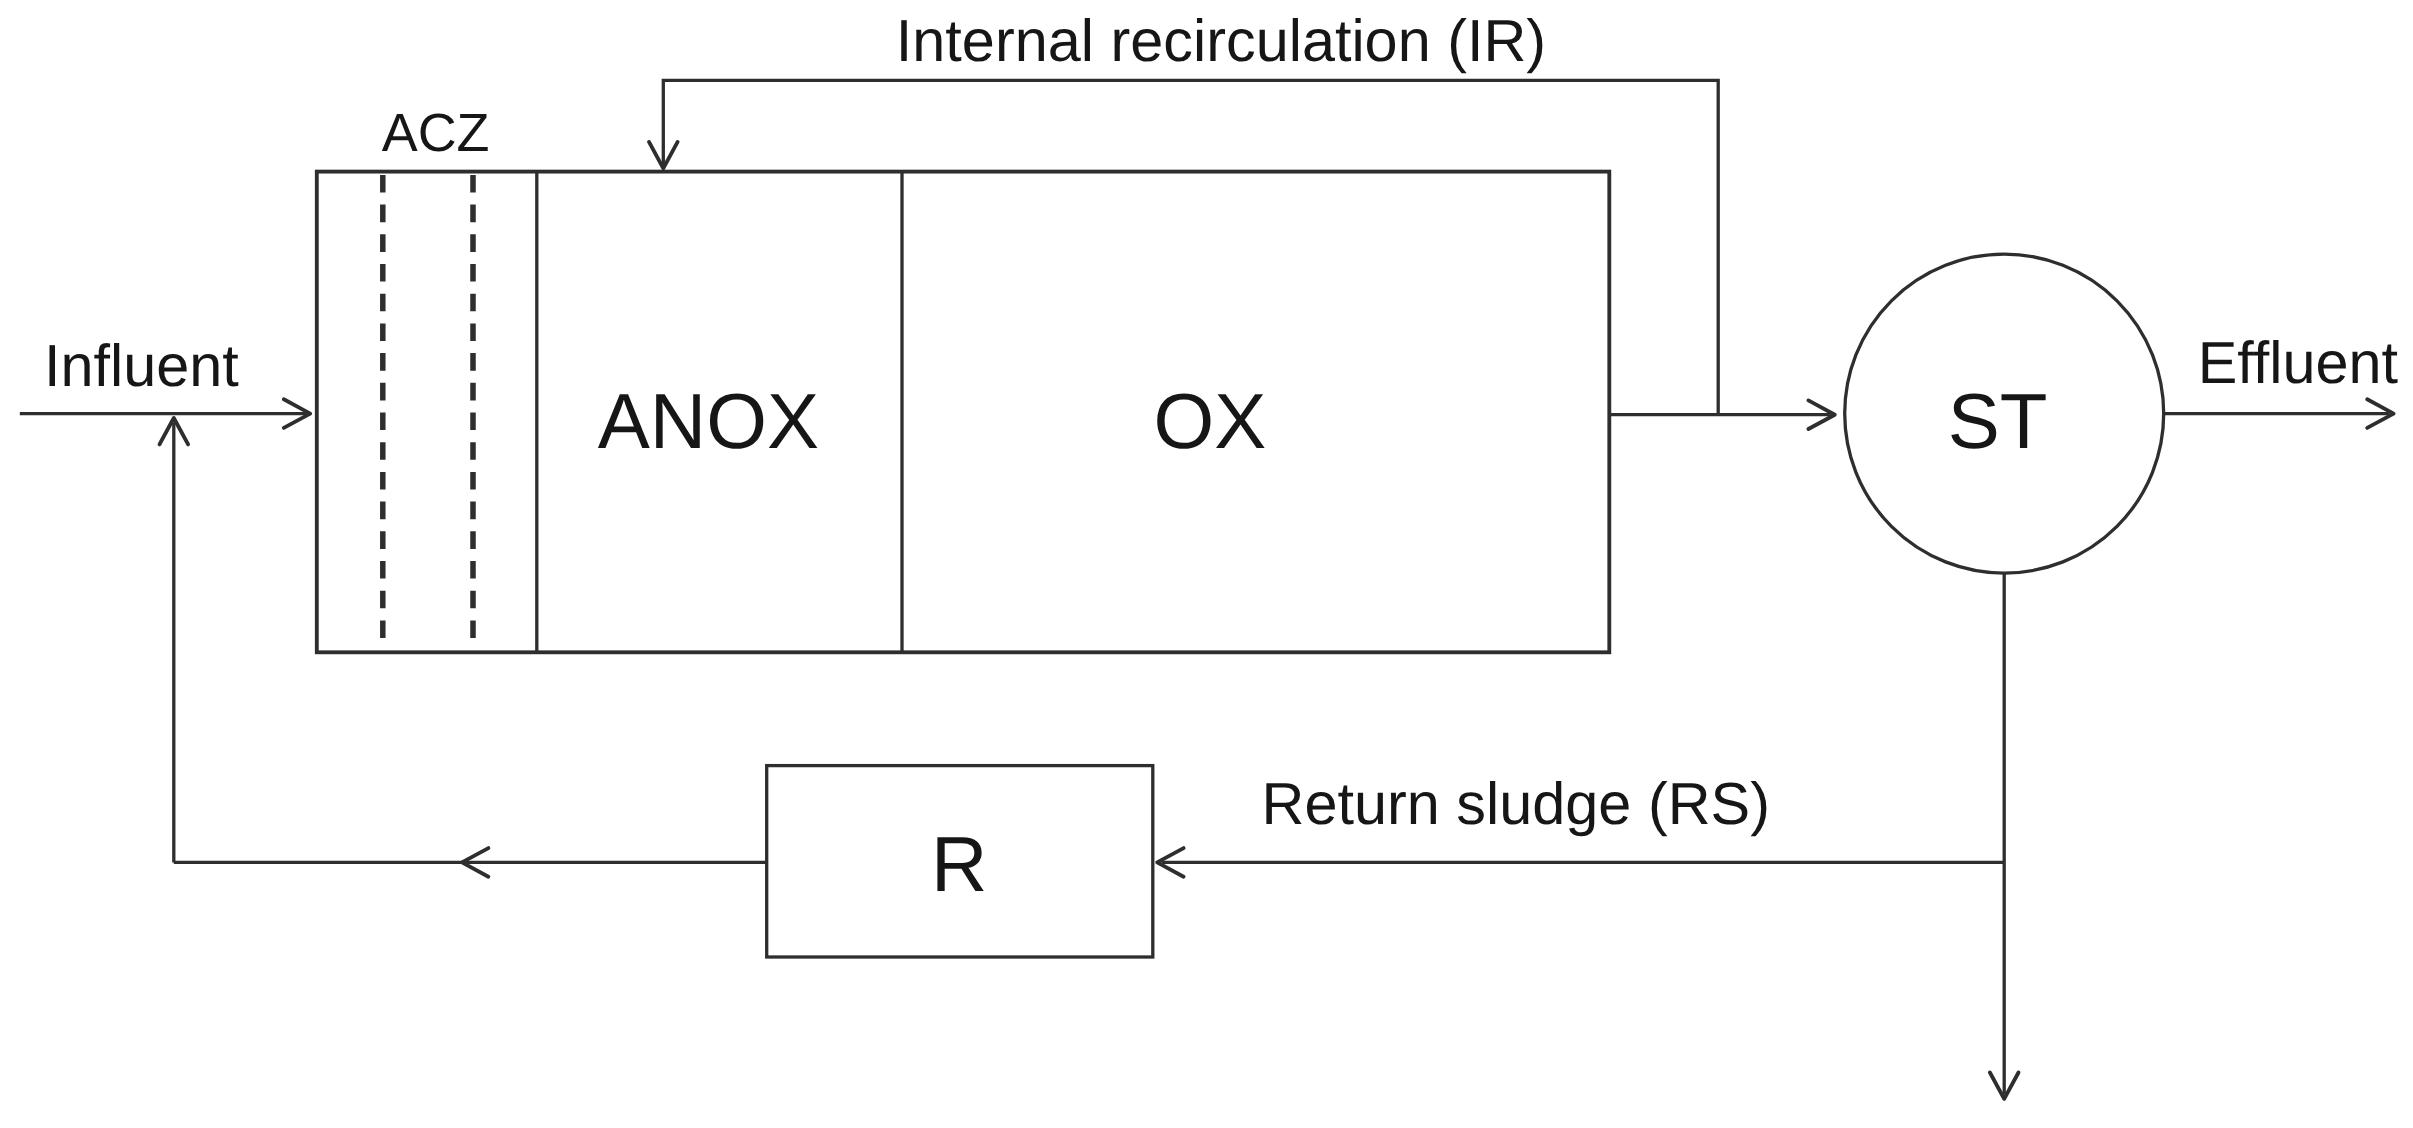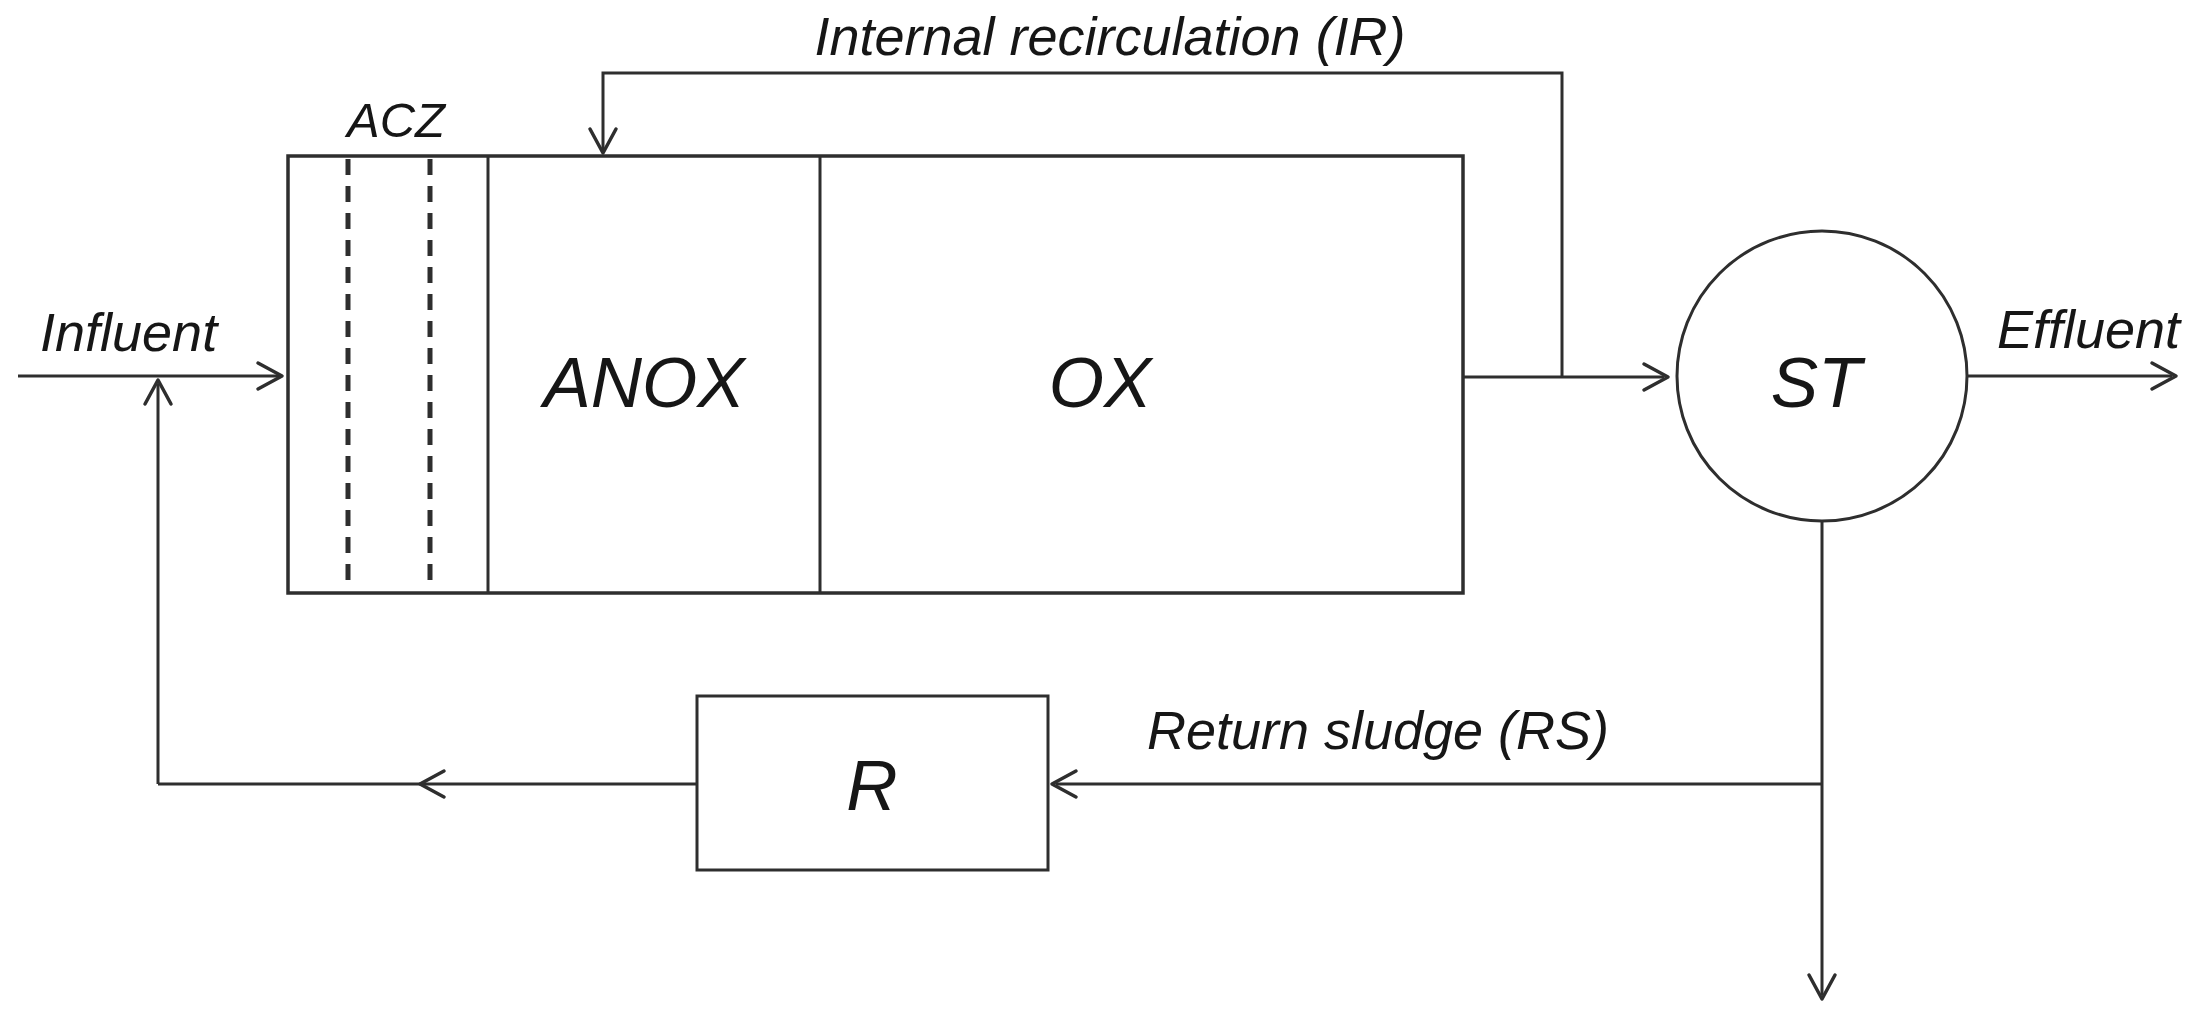--- a/index.html
+++ b/index.html
@@ -6,21 +6,20 @@
     margin: 0;
     padding: 0;
     background: var(--color-background, #ffffff);
   }
   .stage {
     position: relative;
     width: 2194px;
     height: 1025px;
     background: var(--color-background, #ffffff);
     overflow: hidden;
-    font-style: italic;
   }
   svg { display: block; }
   .ln {
     stroke: var(--color-line, #2e2e2e);
     stroke-width: 3;
     fill: none;
   }
   .ln-thick { stroke-width: 3.5; }
   .dash {
     stroke: var(--color-line, #2e2e2e);

